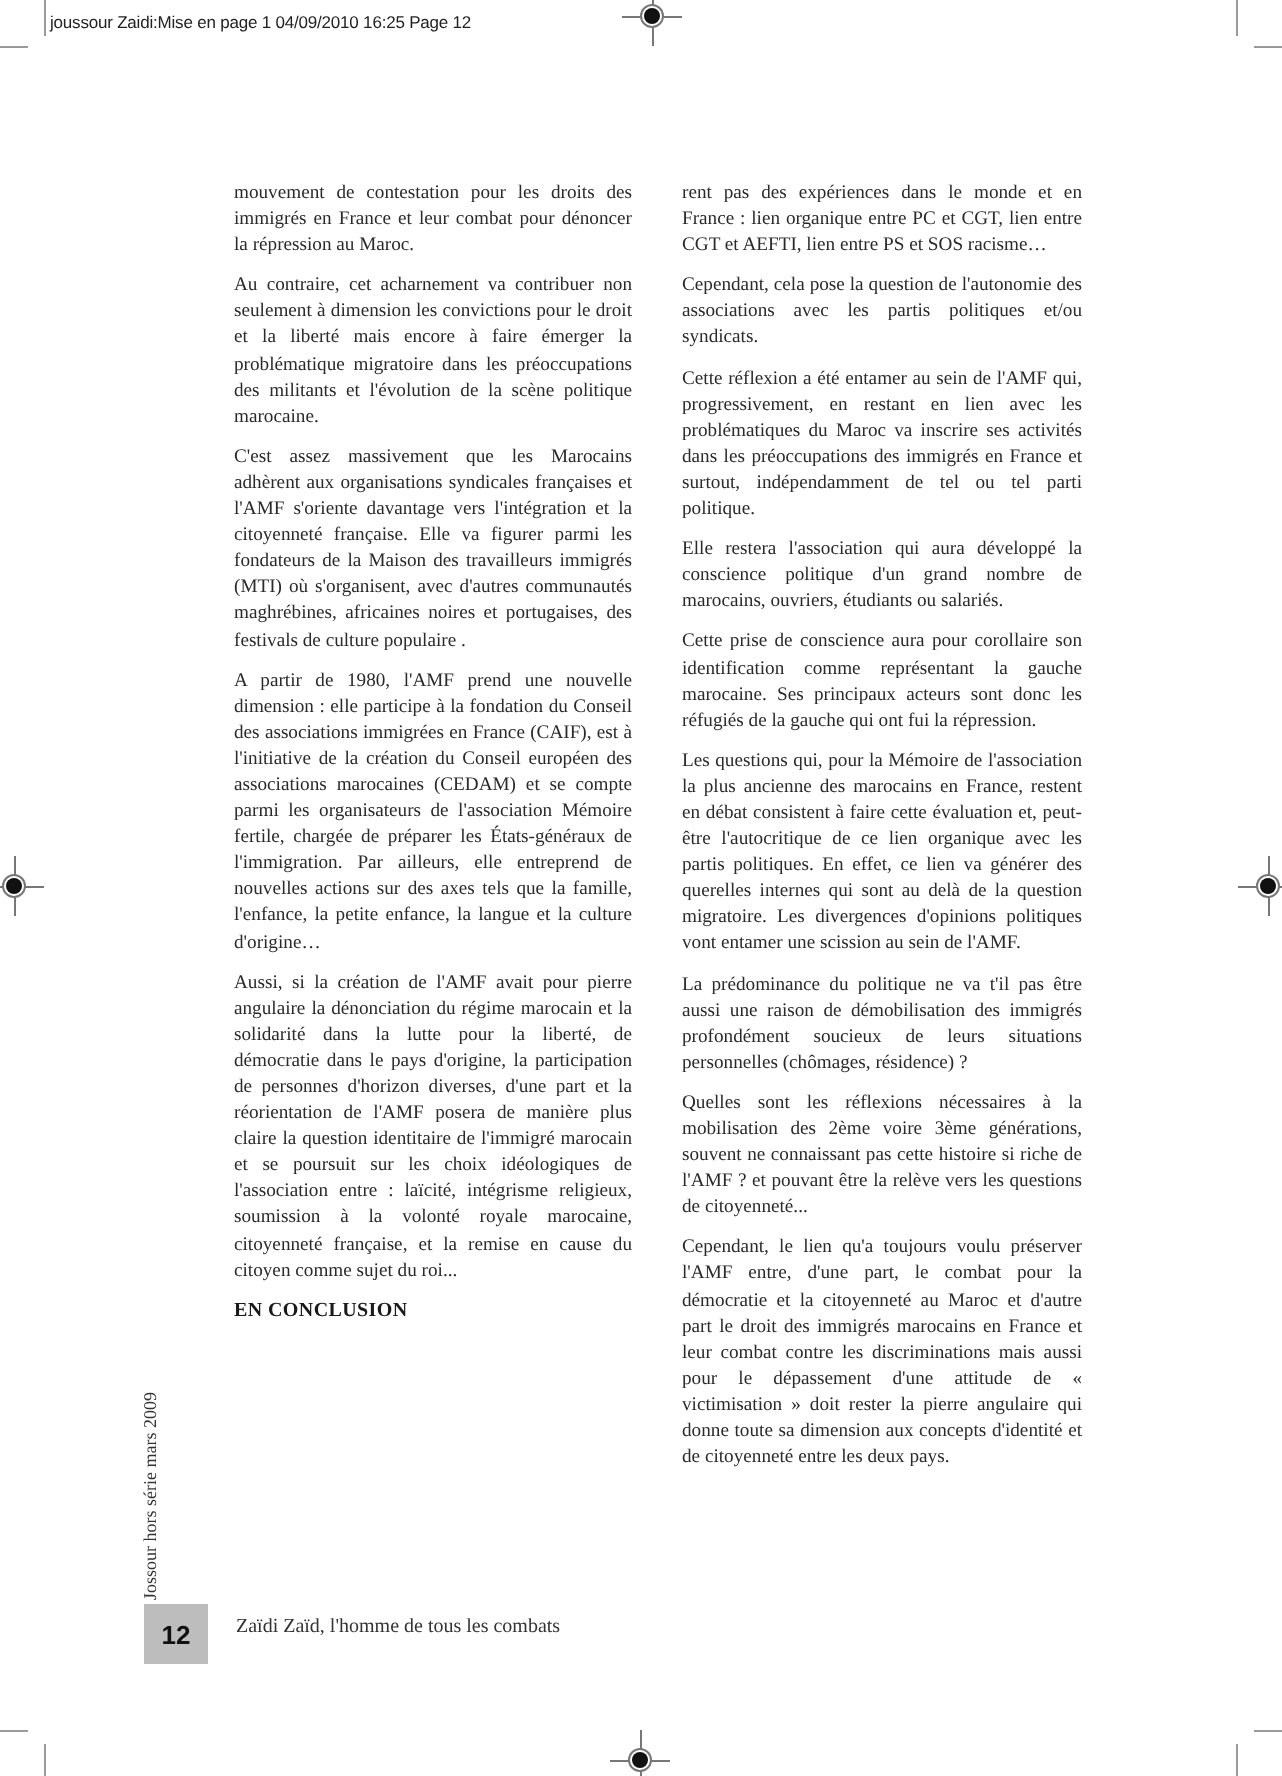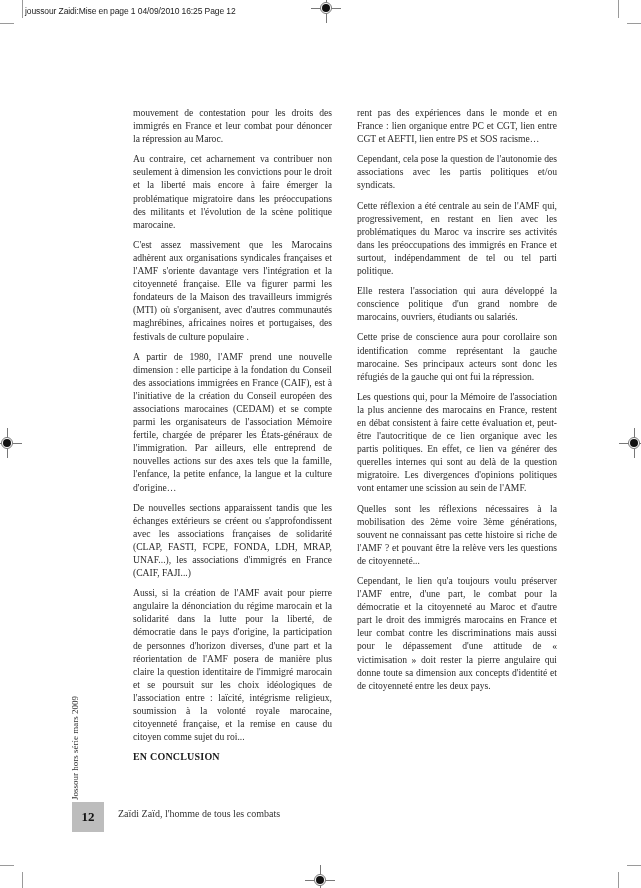--- a/index.html
+++ b/index.html
@@ -7,30 +7,30 @@
 
   .slug { position: absolute; left: 25px; top: 6px; font-family: "Liberation Sans", sans-serif; font-size: 8.5px; color: #222; letter-spacing: -0.1px; white-space: nowrap; text-align: center; }
 
   .crop { position: absolute; background: #9a9a9a; }
   .reg { position: absolute; width: 14px; height: 14px; }
   .reg .h { position: absolute; left: -8px; top: 6.5px; width: 30px; height: 1px; background: #777; }
   .reg .v { position: absolute; left: 6.5px; top: -8px; width: 1px; height: 30px; background: #777; }
   .reg .ring { position: absolute; left: 1px; top: 1px; width: 10px; height: 10px; border: 1px solid #777; border-radius: 50%; background: #fff; }
   .reg .dot { position: absolute; left: 3px; top: 3px; width: 8px; height: 8px; border-radius: 50%; background: #111; }
 
-  .col { position: absolute; top: 106px; font-size: 9.6px; line-height: 13.1px; text-align: justify; hyphens: none; margin-left: 16px; }
+  .col { position: absolute; top: 90px; font-size: 9.6px; line-height: 13.1px; text-align: justify; hyphens: none; }
   .col.left { left: 117px; width: 199px; }
   .col.right { left: 341px; width: 200px; }
   .col p { margin: 0 0 7px 0; }
   .col h2 { font-size: 10px; font-weight: bold; margin: 0 0 6px 0; letter-spacing: 0.2px; color: #1a1a1a; }
 
   .side-text { position: absolute; left: 70px; top: 800px; transform-origin: 0 0; transform: rotate(-90deg); font-size: 9px; color: #333; white-space: nowrap; }
 
   .page-num-box { position: absolute; left: 72px; top: 802px; width: 32px; height: 30px; background: #bdbdbd; display: flex; align-items: center; justify-content: center; }
-  .page-num { font-family: Liberation Serif, serif; font-weight: bold; font-size: 13px; color: #111; }
+  .page-num { font-family: Liberation Sans, sans-serif; font-weight: bold; font-size: 13px; color: #111; }
   .footer-title { position: absolute; left: 118px; top: 808px; font-size: 10px; color: #333; }
 </style>
 </head>
 <body>
 
 <div class="slug">joussour Zaidi:Mise en page 1  04/09/2010  16:25  Page 12</div>
 
 <div class="crop" style="left:22px; top:0; width:1px; height:18px;"></div>
 <div class="crop" style="left:0; top:23px; width:14px; height:1px;"></div>
 <div class="crop" style="left:618px; top:0; width:1px; height:18px;"></div>
@@ -63,32 +63,32 @@
     <div class="v"></div>
     <div class="ring"></div>
     <div class="dot"></div>
   </div>
 
 <div class="col left">
   <p>mouvement de contestation pour les droits des immigrés en France et leur combat pour dénoncer la répression au Maroc.</p>
   <p>Au contraire, cet acharnement va contribuer non seulement à dimension les convictions pour le droit et la liberté mais encore à faire émerger la problématique migratoire dans les préoccupations des militants et l'évolution de la scène politique marocaine.</p>
   <p>C'est assez massivement que les Marocains adhèrent aux organisations syndicales françaises et l'AMF s'oriente davantage vers l'intégration et la citoyenneté française. Elle va figurer parmi les fondateurs de la Maison des travailleurs immigrés (MTI) où s'organisent, avec d'autres communautés maghrébines, africaines noires et portugaises, des festivals de culture populaire .</p>
   <p>A partir de 1980, l'AMF prend une nouvelle dimension : elle participe à la fondation du Conseil des associations immigrées en France (CAIF), est à l'initiative de la création du Conseil européen des associations marocaines (CEDAM) et se compte parmi les organisateurs de l'association Mémoire fertile, chargée de préparer les États-généraux de l'immigration. Par ailleurs, elle entreprend de nouvelles actions sur des axes tels que la famille, l'enfance, la petite enfance, la langue et la culture d'origine…</p>
-  <p>De nouvelles sections apparaissent tandis que les échanges extérieurs se créent ou s'approfondissent avec les associations françaises de solidarité (CLAP, FASTI, FCPE, FONDA, LDH, MRAP, UNAF...), les associations d'immigrés en France (CAIF, FAJI...)</p>
   <p>Aussi, si la création de l'AMF avait pour pierre angulaire la dénonciation du régime marocain et la solidarité dans la lutte pour la liberté, de démocratie dans le pays d'origine, la participation de personnes d'horizon diverses, d'une part et la réorientation de l'AMF posera de manière plus claire  la question identitaire de l'immigré marocain et se poursuit sur les choix idéologiques de l'association entre : laïcité, intégrisme religieux, soumission à la volonté royale marocaine, citoyenneté française, et la remise en cause du citoyen comme sujet du roi...</p>
   <h2>EN CONCLUSION</h2>
 </div>
 
 <div class="col right">
   <p>rent pas des expériences dans le monde et en France : lien organique entre PC et CGT, lien entre CGT et AEFTI, lien entre PS et SOS racisme…</p>
   <p>Cependant, cela pose la question de l'autonomie des associations avec les partis politiques et/ou syndicats.</p>
-  <p>Cette réflexion a été centrale au sein de l'AMF qui, progressivement, en restant en lien avec les problématiques du Maroc va inscrire ses activités dans les préoccupations des immigrés en France et surtout, indépendamment de tel ou tel parti politique.</p>
+  <p>Cette réflexion a été entamer au sein de l'AMF qui, progressivement, en restant en lien avec les problématiques du Maroc va inscrire ses activités dans les préoccupations des immigrés en France et surtout, indépendamment de tel ou tel parti politique.</p>
   <p>Elle restera l'association qui aura  développé la conscience politique d'un grand nombre de marocains, ouvriers, étudiants ou salariés.</p>
   <p>Cette prise de conscience aura pour corollaire son identification comme représentant la gauche marocaine. Ses principaux acteurs sont donc les réfugiés de la gauche qui ont fui la répression.</p>
   <p>Les questions qui, pour la Mémoire de l'association la plus ancienne des marocains en France, restent en débat consistent à faire cette évaluation et, peut-être l'autocritique de ce lien organique avec les partis politiques. En effet, ce lien va générer des querelles internes qui sont au delà de la question migratoire. Les divergences d'opinions politiques vont entamer une scission au sein de l'AMF.</p>
+  <p>La prédominance du politique ne va t'il pas être aussi une raison de démobilisation des immigrés profondément soucieux de leurs situations personnelles (chômages, résidence) ?</p>
   <p>Quelles sont les réflexions nécessaires à la mobilisation des 2ème voire 3ème générations, souvent ne connaissant pas cette histoire si riche de l'AMF ? et pouvant être la relève vers les questions de citoyenneté...</p>
   <p>Cependant, le lien qu'a toujours voulu préserver l'AMF entre, d'une part, le combat pour la démocratie et la citoyenneté  au Maroc et d'autre part le droit des immigrés marocains en France et leur combat contre les discriminations mais aussi  pour le dépassement d'une attitude de « victimisation » doit rester la pierre angulaire qui donne toute sa dimension aux concepts d'identité et de citoyenneté entre les deux pays.</p>
 </div>
 
 <div class="side-text">Jossour hors série mars 2009</div>
 
 <div class="page-num-box">
   <span class="page-num">12</span>
 </div>
 <div class="footer-title">Zaïdi Zaïd, l'homme de tous les combats</div>

